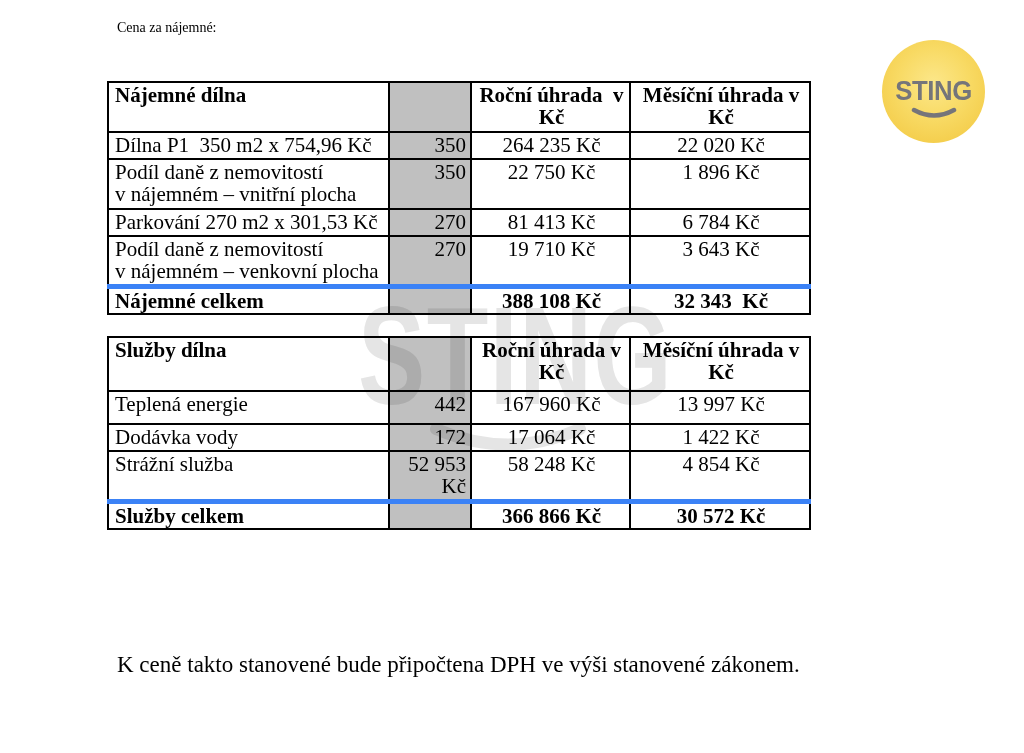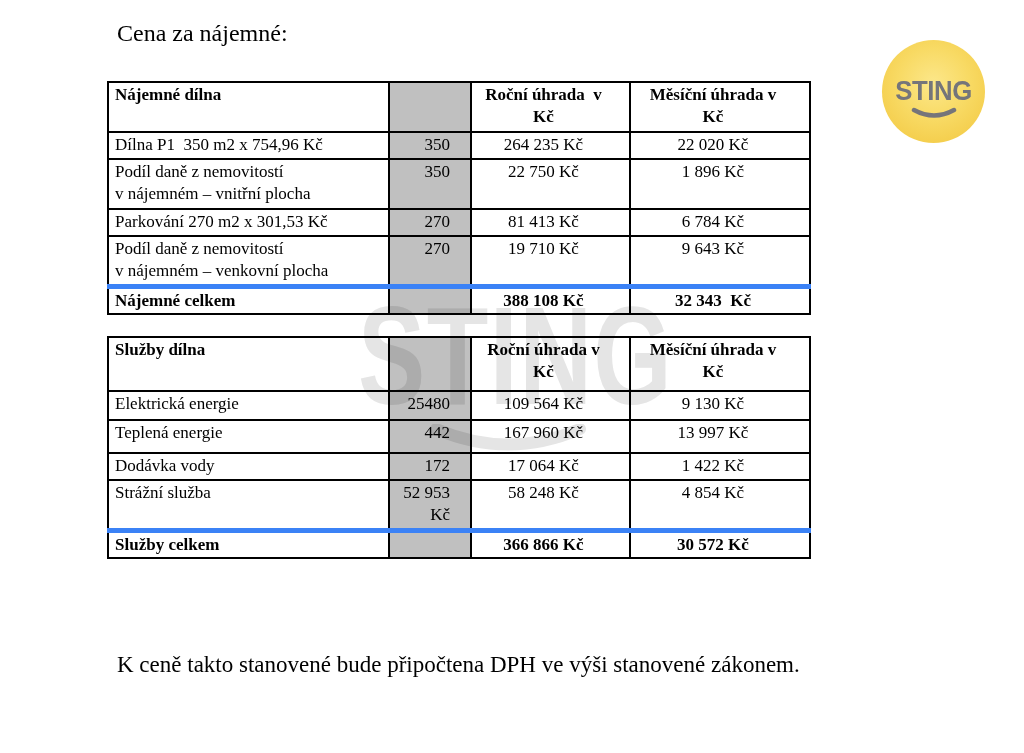--- a/index.html
+++ b/index.html
@@ -1,26 +1,26 @@
 <!DOCTYPE html>
 <html><head>
 <meta charset="utf-8">
 <style>
   html,body { margin:0; padding:0; background:#ffffff; }
   .page {
     position:relative; width:1024px; height:753px; background:#ffffff;
     font-family:"Liberation Serif", serif; color:#000; overflow:hidden;
   }
-  .doc-title { position:absolute; left:117px; top:20px; font-size:24px; }
+  .doc-title { position:absolute; left:117px; top:20px; font-size:14px; }
   .footer-note { position:absolute; left:117px; top:652px; font-size:23px; }
 
   table.price { position:absolute; left:107px; border-collapse:collapse; table-layout:fixed; }
   table.price td {
-    border:2px solid #000; vertical-align:top; font-size:17px; line-height:22px;
-    padding:1px 20px 1px 6px; white-space:pre-wrap; overflow:hidden;
+    border:2px solid #000; vertical-align:top; font-size:21px; line-height:22px;
+    padding:1px 4px 1px 6px; white-space:pre-wrap; overflow:hidden;
   }
   td.shade { background:#C0C0C0; }
   td.qty  { text-align:right; padding-right:9px;margin-top:32px; }
   td.money{ text-align:center; padding-left:2px; padding-right:2px; }
   td.hdr  { font-weight:bold; }
   td.hdr.money { }
   tr.total td { font-weight:bold; border-top:5px solid #3b82f6; }
   .t-rent { top:81px; }
   .t-serv { top:336px; }
 
@@ -89,21 +89,21 @@
       <td>Parkování 270 m2 x 301,53 Kč</td>
       <td class="shade qty">270</td>
       <td class="money">81 413 Kč</td>
       <td class="money">6 784 Kč</td>
     </tr>
     <tr style="height:50px">
       <td>Podíl daně z nemovitostí
 v nájemném – venkovní plocha</td>
       <td class="shade qty">270</td>
       <td class="money">19 710 Kč</td>
-      <td class="money">9 643 Kč</td>
+      <td class="money">3 643 Kč</td>
     </tr>
     <tr class="total" style="height:26px">
       <td>Nájemné celkem</td>
       <td class="shade"></td>
       <td class="money">388 108 Kč</td>
       <td class="money">32 343  Kč</td>
     </tr>
   </tbody>
     </table>
 
@@ -115,26 +115,20 @@
         <col style="width:180px">
       </colgroup>
     <tbody>
         <tr style="height:54px">
       <td class="hdr">Služby dílna</td>
       <td class="shade"></td>
       <td class="hdr money">Roční úhrada v
 Kč</td>
       <td class="hdr money">Měsíční úhrada v
 Kč</td>
-    </tr>
-    <tr style="height:29px">
-      <td>Elektrická energie</td>
-      <td class="shade qty">25480</td>
-      <td class="money">109 564 Kč</td>
-      <td class="money">9 130 Kč</td>
     </tr>
     <tr style="height:33px">
       <td>Teplená energie</td>
       <td class="shade qty">442</td>
       <td class="money">167 960 Kč</td>
       <td class="money">13 997 Kč</td>
     </tr>
     <tr style="height:27px">
       <td>Dodávka vody</td>
       <td class="shade qty">172</td>

